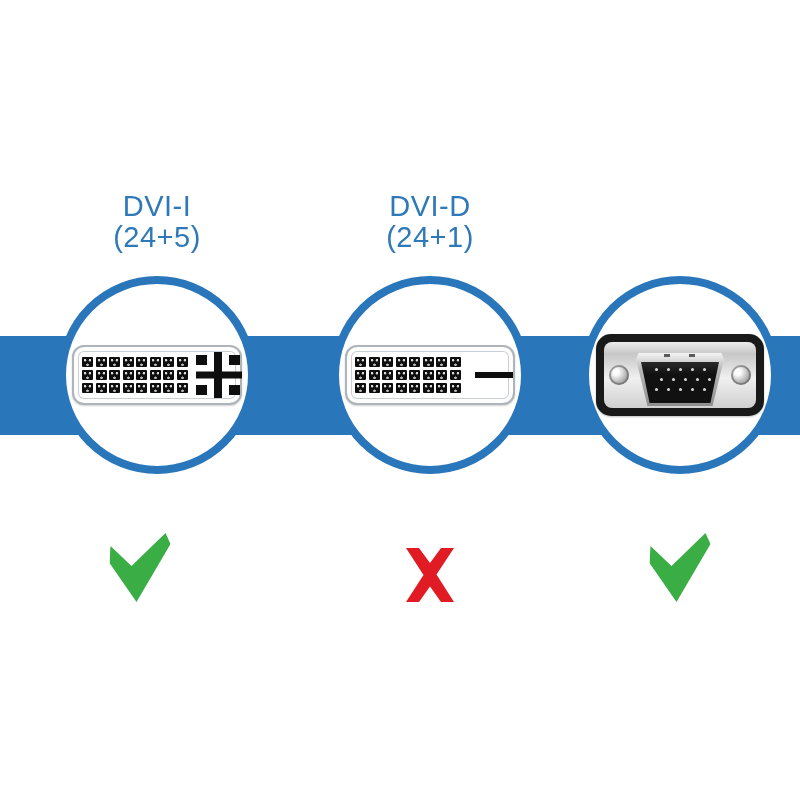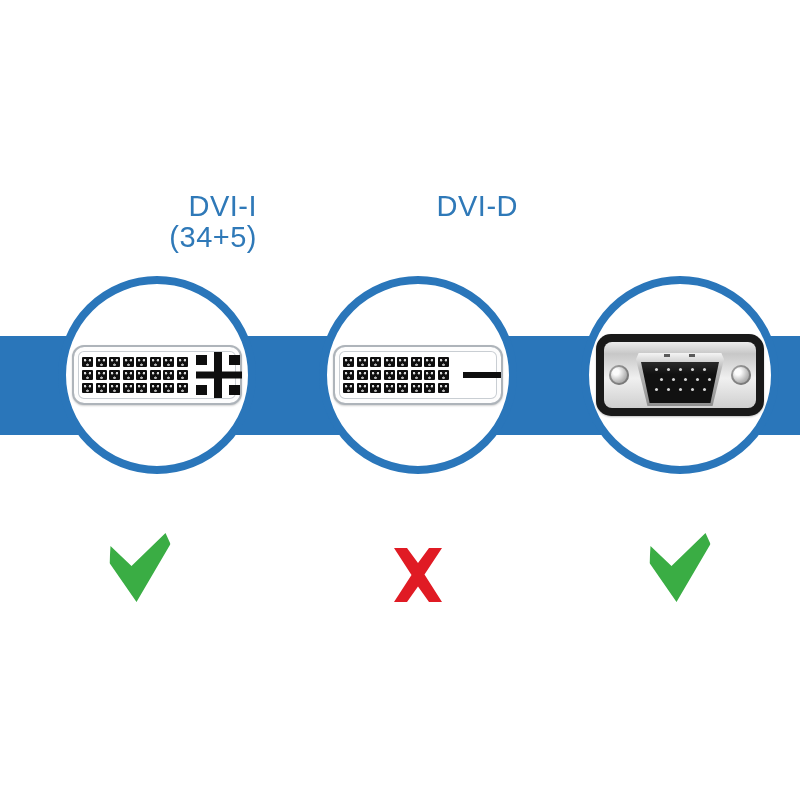--- a/index.html
+++ b/index.html
@@ -4,24 +4,24 @@
 <style>
   :root{
     --blue:#2a76ba; --label-blue:#2f79b8; --green:#3aad44; --red:#e01b24;
     --pin:#0e0e0e; --shell-border:#aeb4ba;
   }
   html,body{margin:0;padding:0;background:#fff;}
   body{width:800px;height:800px;font-family:"Liberation Sans",sans-serif;}
   .stage{position:relative;width:800px;height:800px;background:#fff;overflow:hidden;}
   .band{position:absolute;left:0;top:336px;width:800px;height:99px;background:var(--blue);}
   .column{position:absolute;top:0;width:200px;height:800px;}
-  .col-0{left:57px}.col-1{left:318px}.col-2{left:580px}
+  .col-0{left:57px}.col-1{left:330px}.col-2{left:580px}
   .label{position:absolute;top:191px;left:0;width:100%;text-align:center;
          color:var(--label-blue);font-size:29px;line-height:31px;letter-spacing:.5px;}
-  .label span{display:block;text-align:right;}
+  .label span{display:block;}
   .circle{position:absolute;top:276px;left:50%;transform:translateX(-50%);
           width:198px;height:198px;box-sizing:border-box;border-radius:50%;
           background:#fff;border:8px solid var(--blue);}
   .connector{position:absolute;left:50%;top:50%;transform:translate(-50%,-50%);}
   
   .dvi-shell{width:170px;height:60px;box-sizing:border-box;background:#fff;
              border:2px solid var(--shell-border);border-radius:12px;
              box-shadow:inset 0 0 0 4px #fdfdfd, inset 0 0 0 5px #c9ced3, 0 1px 2px rgba(0,0,0,.18);
              display:flex;align-items:center;padding-left:8px;}
   .pin-grid{display:grid;grid-template-columns:repeat(8,11px);grid-auto-rows:10px;gap:3px 2.5px;}
@@ -69,21 +69,21 @@
 </head>
 <body>
 
 <div class="stage">
 
   <div class="band"></div>
 
   <div class="column col-0">
     <div class="label">
       <span>DVI-I</span>
-      <span>(34+5)</span>
+      <span>(24+5)</span>
     </div>
     <div class="circle">
       <div class="connector dvi-shell">
         <div class="pin-grid">
             <div class="pin"></div>
             <div class="pin"></div>
             <div class="pin"></div>
             <div class="pin"></div>
             <div class="pin"></div>
             <div class="pin"></div>
@@ -119,20 +119,21 @@
     <div class="verdict check">
       <svg class="check-icon" width="61" height="69" viewBox="0 0 61 69">
         <polygon fill="currentColor" points="1,13 22,33 56,0 61,11 27,69 0,30"></polygon>
       </svg>
     </div>
   </div>
 
   <div class="column col-1">
     <div class="label">
       <span>DVI-D</span>
+      <span>(24+1)</span>
     </div>
     <div class="circle">
       <div class="connector dvi-shell">
         <div class="pin-grid">
             <div class="pin"></div>
             <div class="pin"></div>
             <div class="pin"></div>
             <div class="pin"></div>
             <div class="pin"></div>
             <div class="pin"></div>

